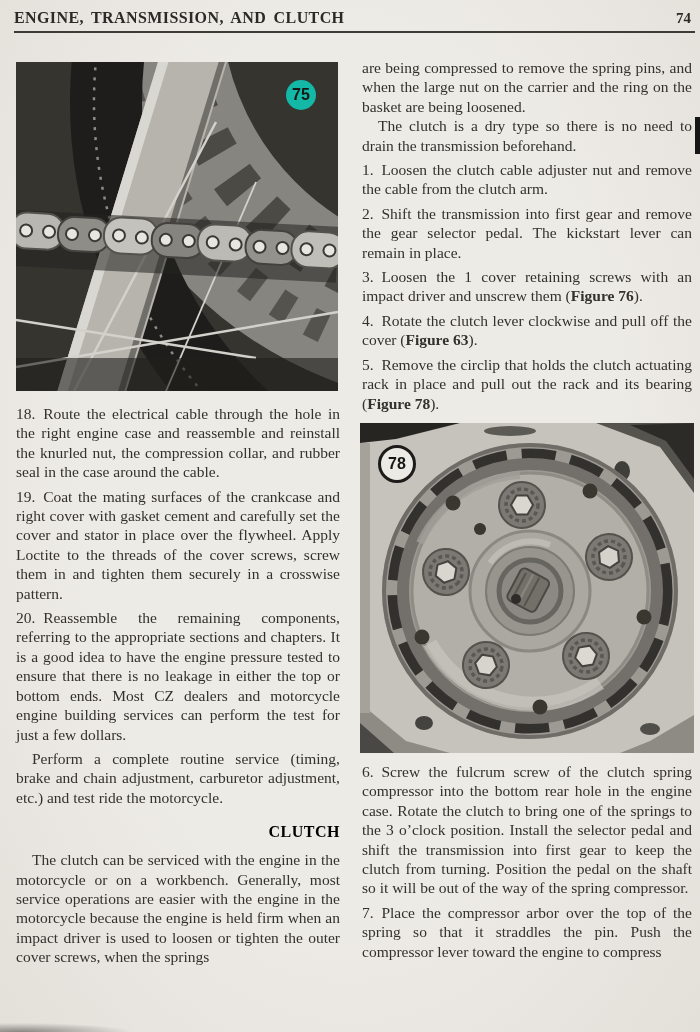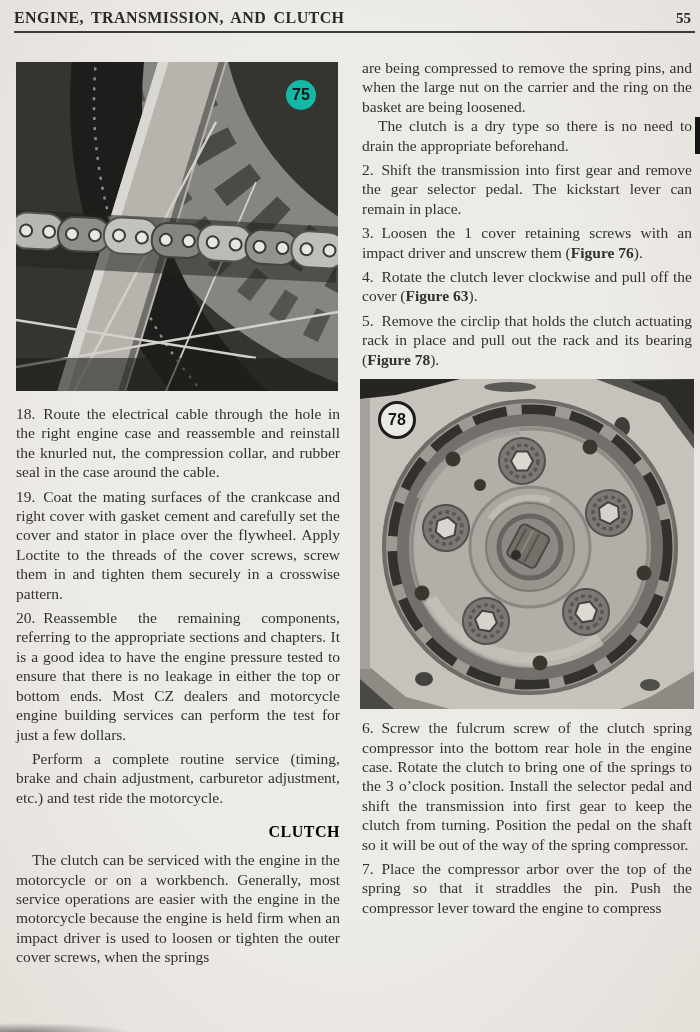--- a/index.html
+++ b/index.html
@@ -56,21 +56,21 @@
   }
   .corner-smudge{
     position:absolute;left:0;bottom:0;width:130px;height:9px;
     background:radial-gradient(ellipse at 15% 100%, rgba(45,43,40,.5), rgba(45,43,40,0) 72%);
   }
 </style>
 </head>
 <body>
 
 <div class="hdr-title">ENGINE, TRANSMISSION, AND CLUTCH</div>
-<div class="hdr-page">55</div>
+<div class="hdr-page">74</div>
 <div class="hdr-rule"></div>
 
 <div class="col col-left">
 
   <div class="figure fig-75">
     <svg width="322" height="329" viewBox="0 0 322 329">
       <rect x="0" y="0" width="322" height="329" fill="#35342f"></rect>
 
       <g>
         <circle cx="460" cy="-60" r="330" fill="none" stroke="#878580" stroke-width="150"></circle>
@@ -133,21 +133,22 @@
   <p class="item"><span>18. Route the electrical cable through the hole in the right engine case and reassemble and reinstall the knurled nut, the compression collar, and rubber seal in the case around the cable.</span></p>
   <p class="item"><span>19. Coat the mating surfaces of the crankcase and right cover with gasket cement and carefully set the cover and stator in place over the flywheel. Apply Loctite to the threads of the cover screws, screw them in and tighten them securely in a crosswise pattern.</span></p>
   <p class="item"><span>20. Reassemble the remaining components, referring to the appropriate sections and chapters. It is a good idea to have the engine pressure tested to ensure that there is no leakage in either the top or bottom ends. Most CZ dealers and motorcycle engine building services can perform the test for just a few dollars.</span></p>
   <p class="indent item"><span>Perform a complete routine service (timing, brake and chain adjustment, carburetor adjustment, etc.) and test ride the motorcycle.</span></p>
   <div class="h-center">CLUTCH</div>
   <p class="indent"><span>The clutch can be serviced with the engine in the motorcycle or on a workbench. Generally, most service operations are easier with the engine in the motorcycle because the engine is held firm when an impact driver is used to loosen or tighten the outer cover screws, when the springs</span></p>
 </div>
 
 <div class="col col-right">
   <p><span>are being compressed to remove the spring pins, and when the large nut on the carrier and the ring on the basket are being loosened.</span></p>
-  <p class="indent"><span>The clutch is a dry type so there is no need to drain the appropriate beforehand.</span></p>
+  <p class="indent"><span>The clutch is a dry type so there is no need to drain the transmission beforehand.</span></p>
+  <p class="item"><span>1. Loosen the clutch cable adjuster nut and remove the cable from the clutch arm.</span></p>
   <p class="item"><span>2. Shift the transmission into first gear and remove the gear selector pedal. The kickstart lever can remain in place.</span></p>
   <p class="item"><span>3. Loosen the 1 cover retaining screws with an impact driver and unscrew them (</span><span class="bold">Figure 76</span><span>).</span></p>
   <p class="item"><span>4. Rotate the clutch lever clockwise and pull off the cover (</span><span class="bold">Figure 63</span><span>).</span></p>
   <p class="item"><span>5. Remove the circlip that holds the clutch actuating rack in place and pull out the rack and its bearing (</span><span class="bold">Figure 78</span><span>).</span></p>
 
   <div class="figure fig-78">
     <svg width="334" height="330" viewBox="0 0 334 330">
       <rect x="0" y="0" width="334" height="330" fill="#c6c3bd"></rect>
 
       <g>

